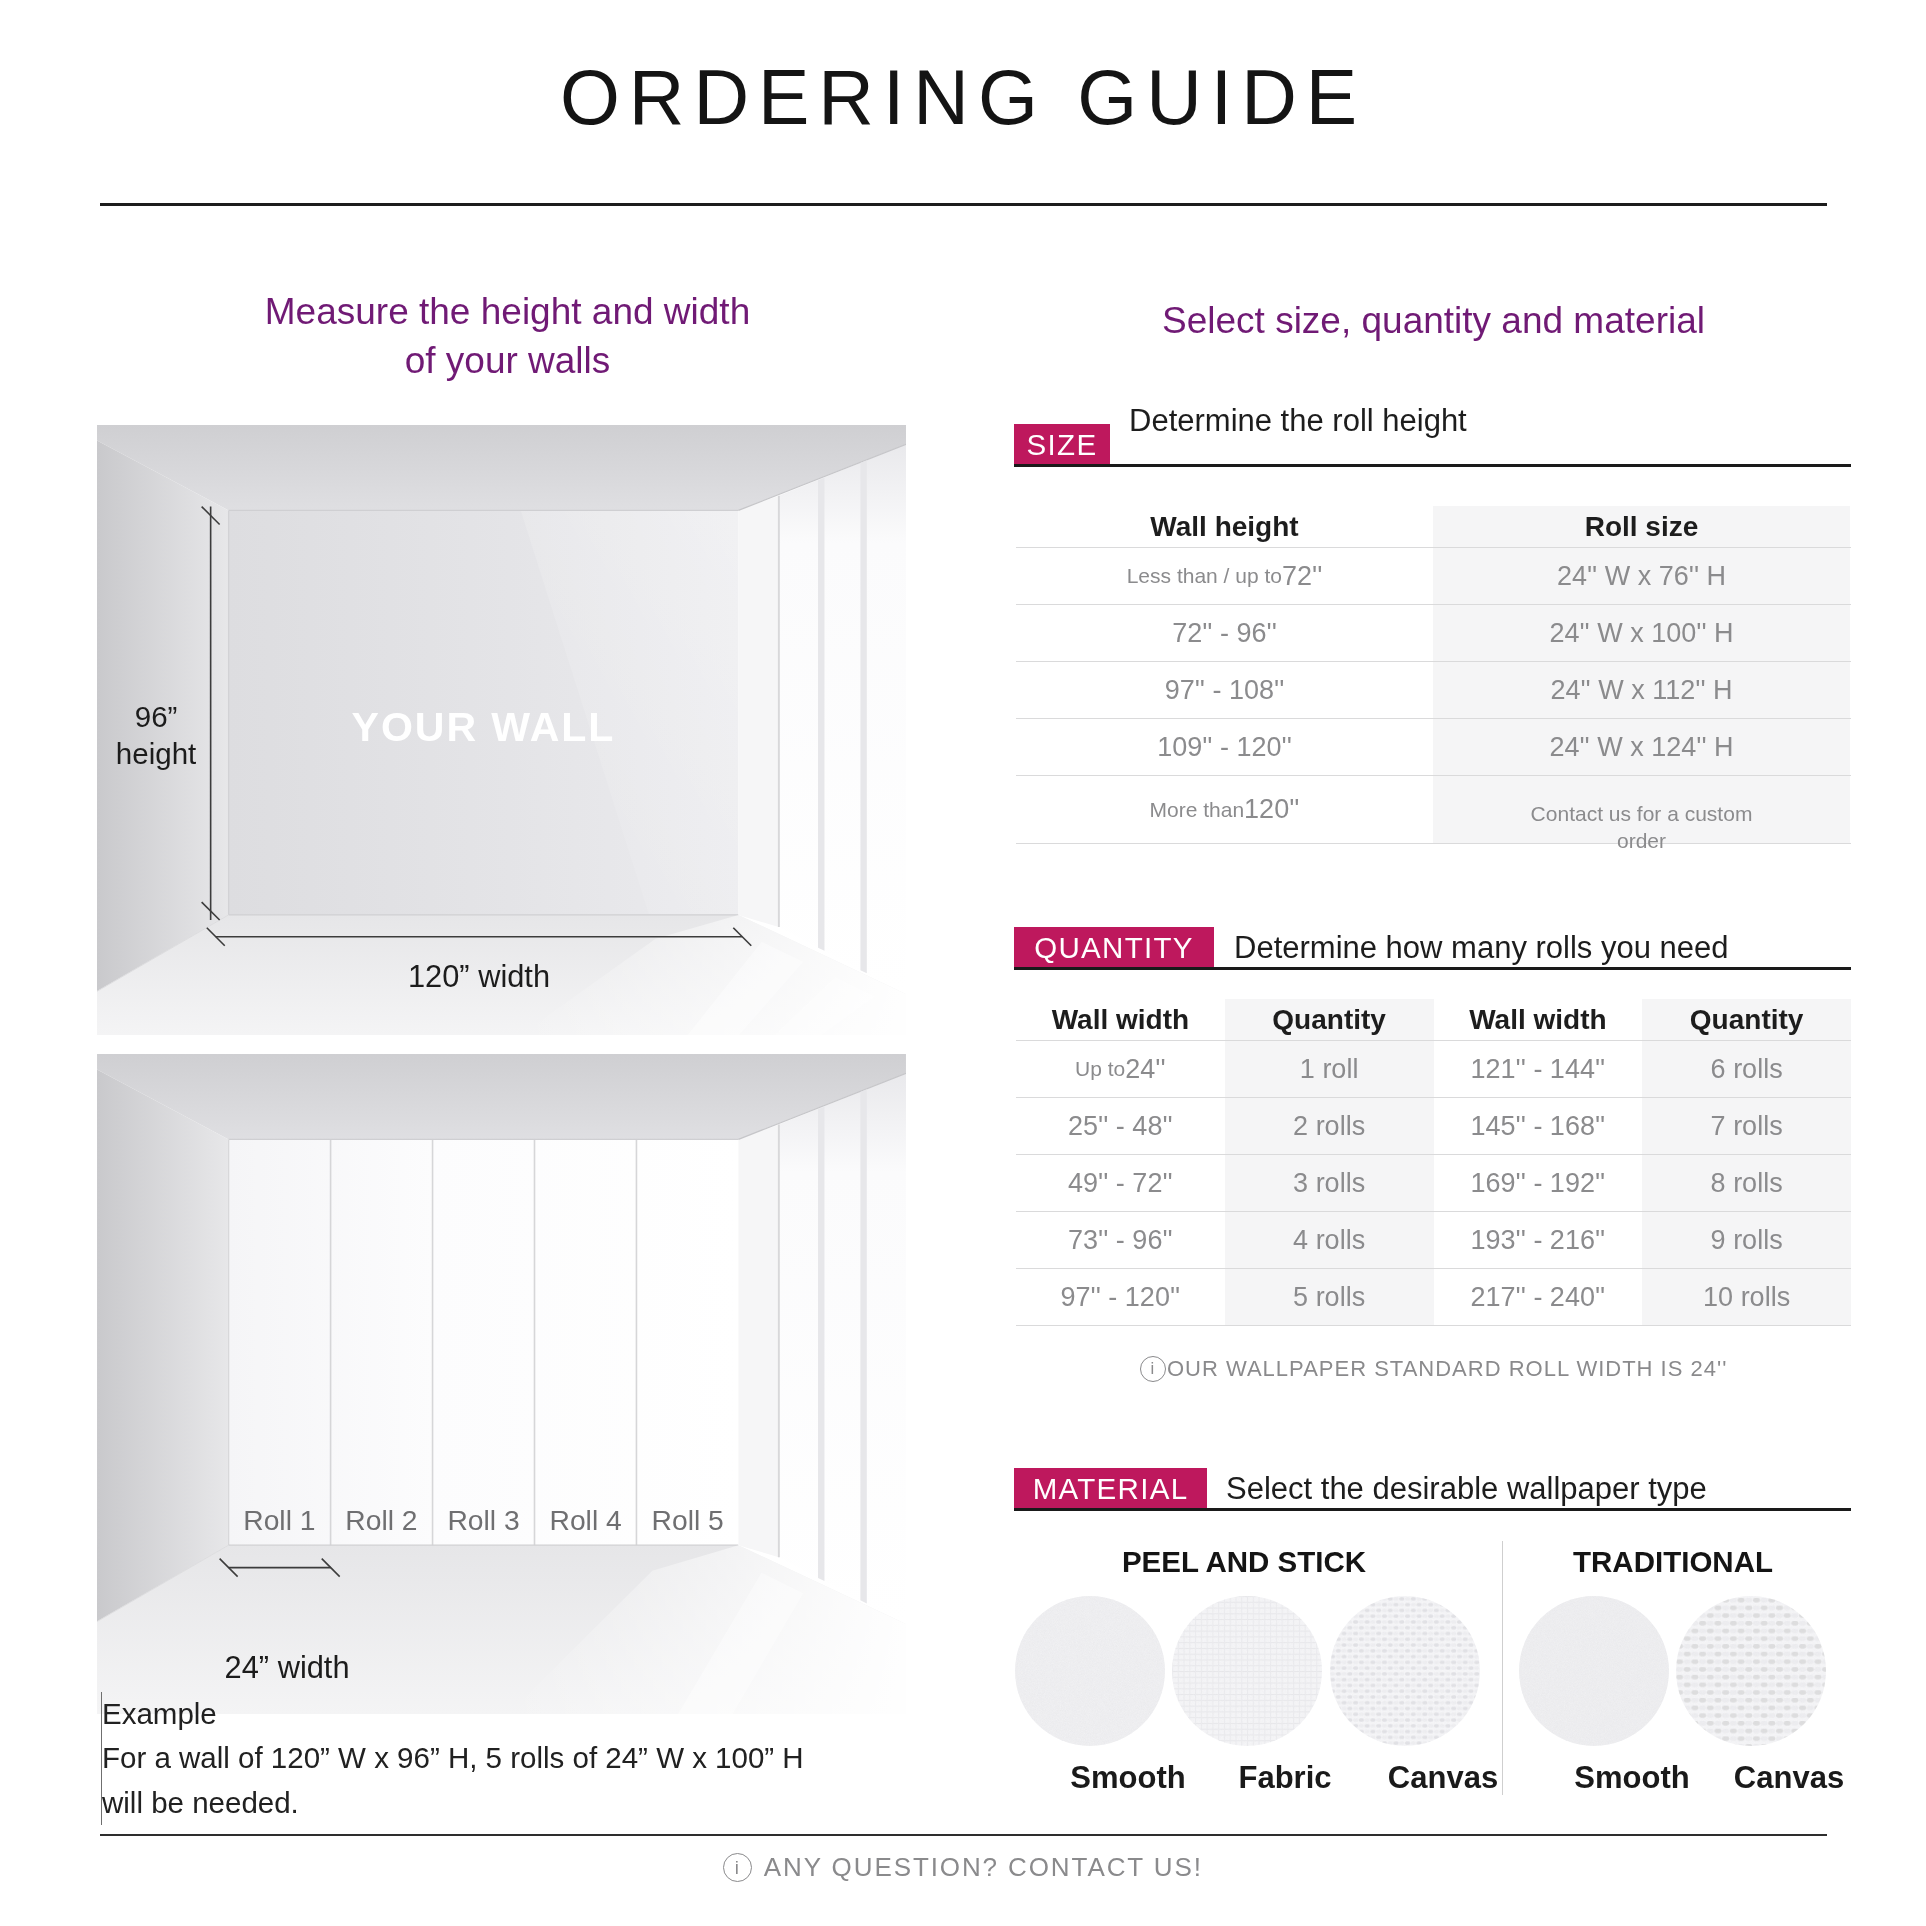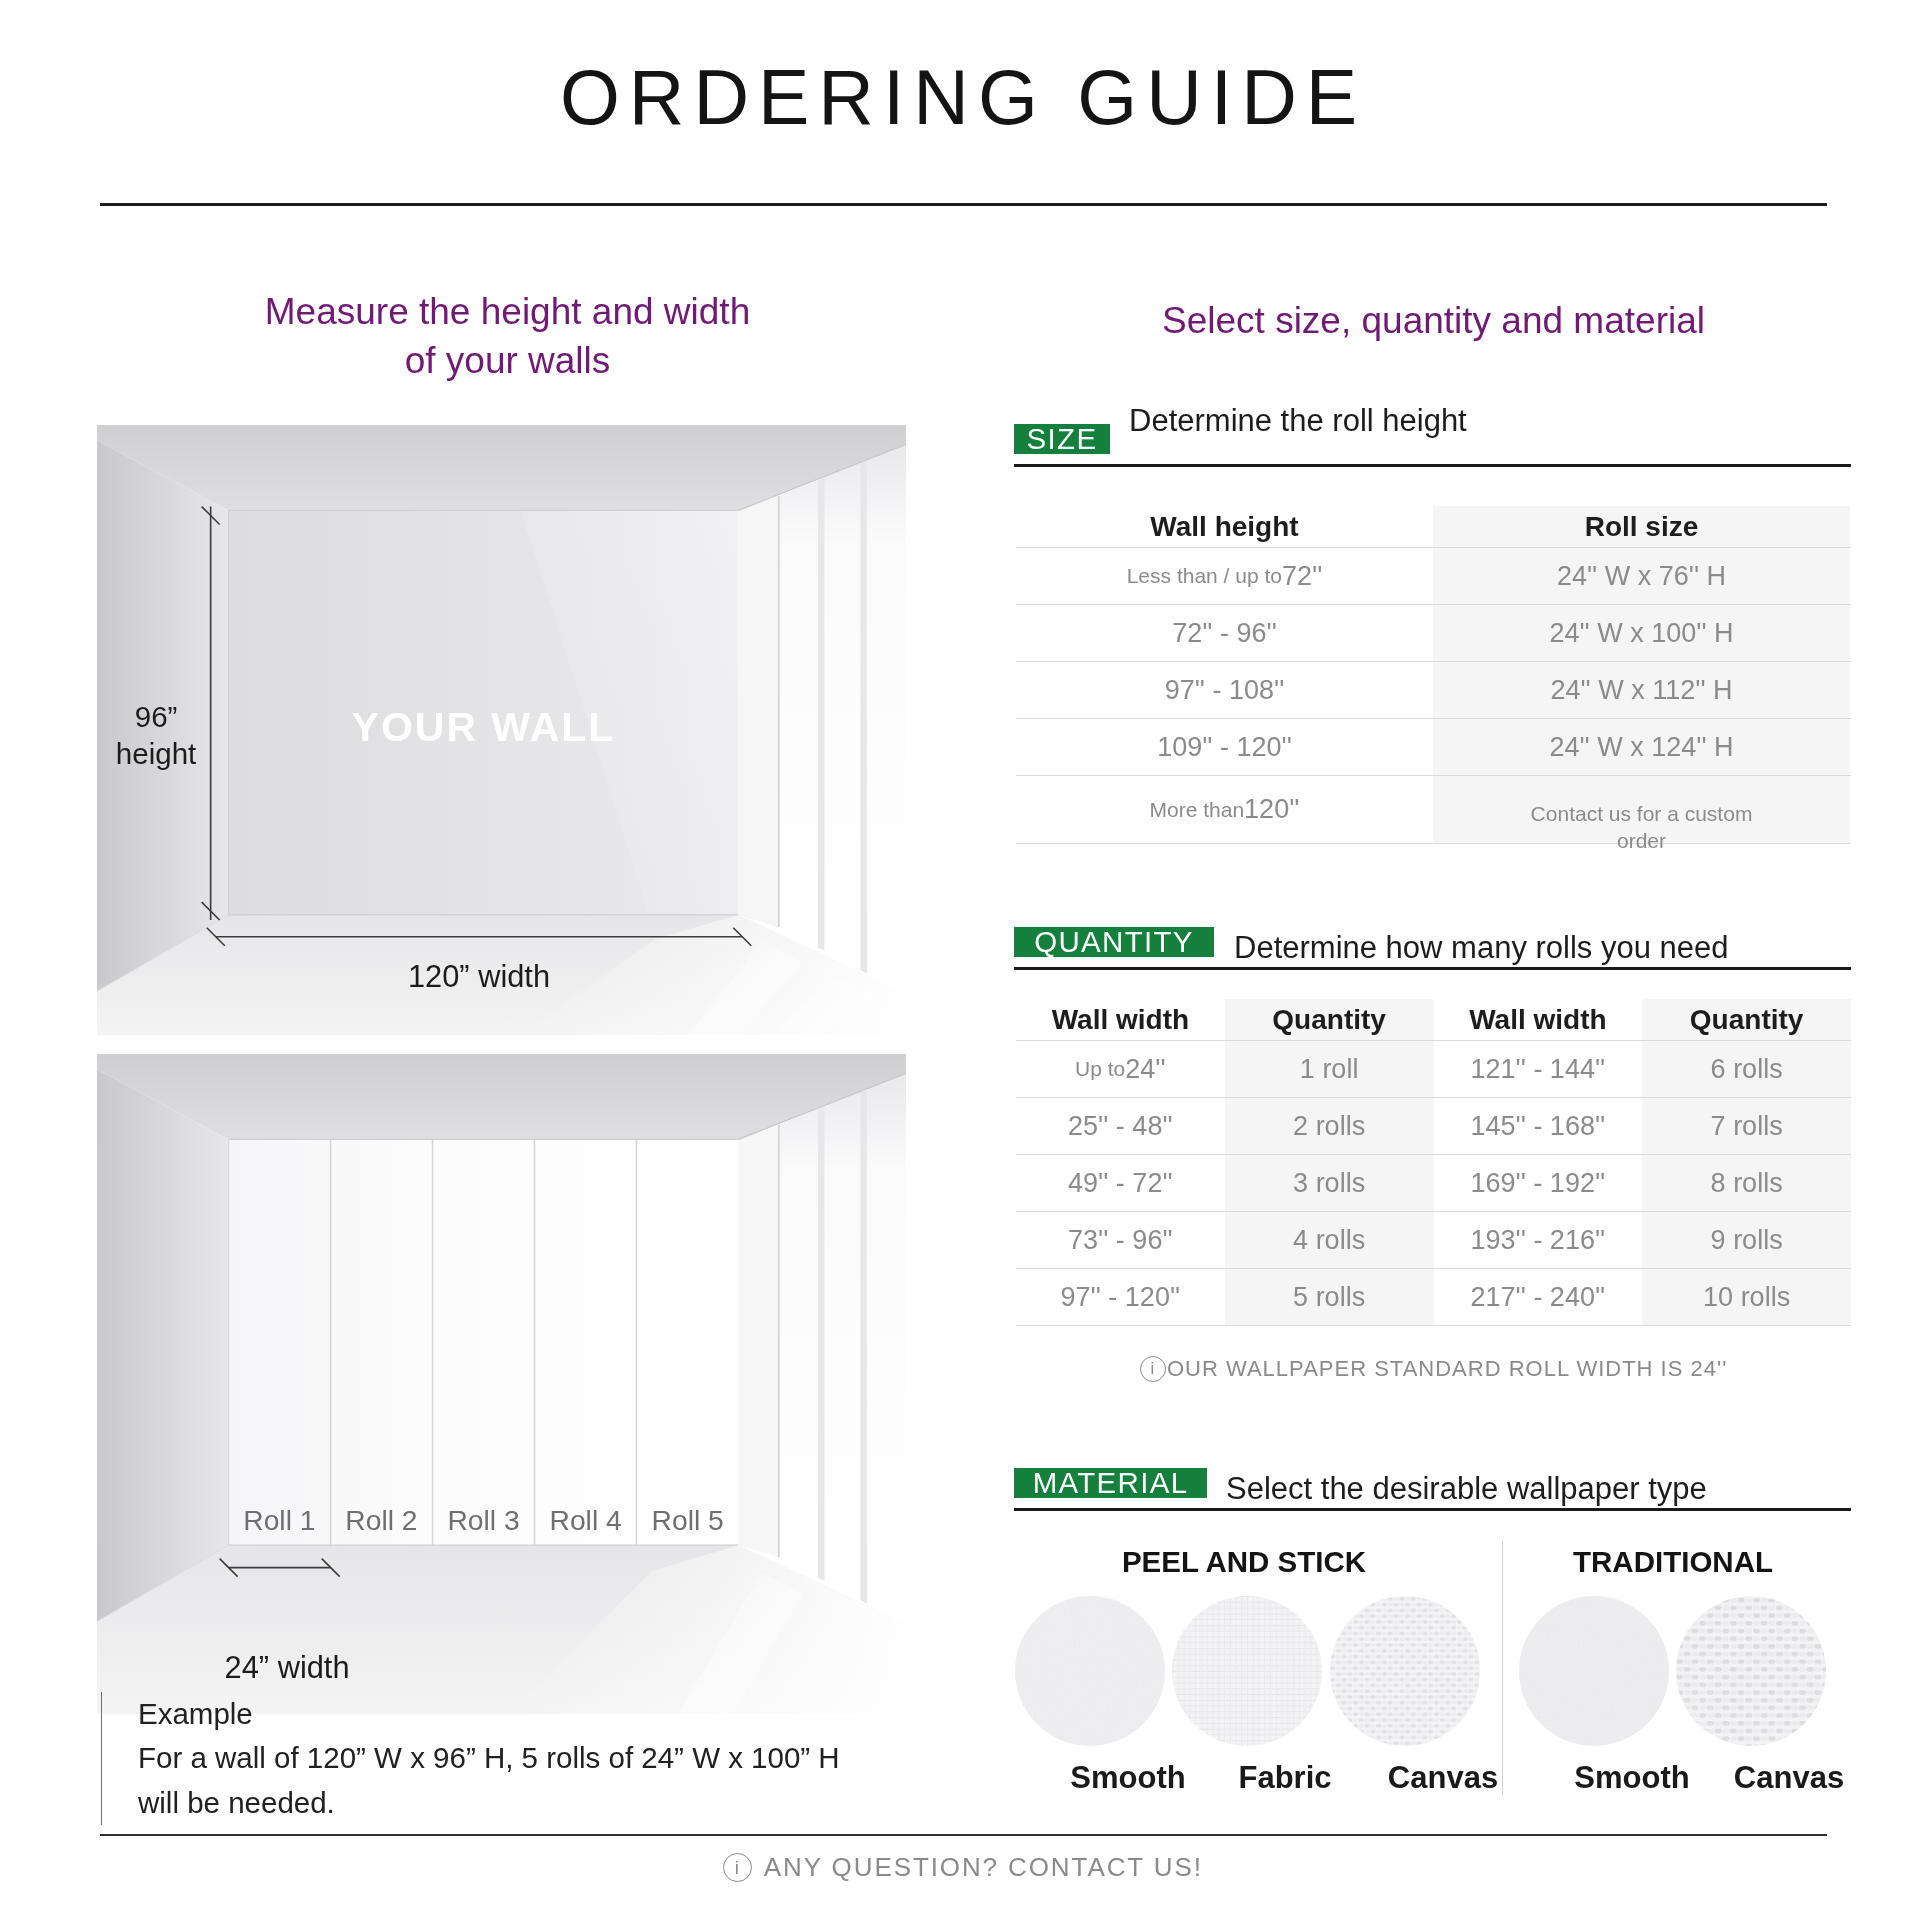--- a/index.html
+++ b/index.html
@@ -5,21 +5,21 @@
   html,body{margin:0;padding:0;background:#ffffff;}
   body{width:1926px;height:1926px;position:relative;font-family:"Liberation Sans",sans-serif;color:#1a1a1a;overflow:hidden;}
   .abs{position:absolute;}
   
   .title{left:0;top:53px;width:1926px;text-align:center;font-size:77px;letter-spacing:9px;color:#141414;font-weight:400;}
   .rule-top{left:100px;top:203px;width:1727px;height:2.6px;background:#1c1c1c;}
   .col-heading{font-size:37px;line-height:1.32;text-align:center;color:#701a75;}
   .lh{left:100px;top:288px;width:815px;}
   .rh{left:1016px;top:297px;width:835px;}
   
-  .badge{background:#15803d;color:#ffffff;display:flex;align-items:center;justify-content:center;font-size:29.5px;letter-spacing:1.3px;height:30px;}
+  .badge{background:#be185d;color:#ffffff;display:flex;align-items:center;justify-content:center;font-size:29.5px;letter-spacing:1.3px;height:42px;}
   .sec-head{display:flex;align-items:center;height:42px;font-size:31px;color:#1d1d1d;}
   .sec-rule{height:3.2px;background:#1a1a1a;width:837px;left:1014px;}
   
   .tbl{display:flex;flex-direction:column;}
   .thead,.trow{display:flex;}
   .thead{height:41px;}
   .trow{height:56px;border-top:1.3px solid #dadadb;}
   .trow.last{border-bottom:1.3px solid #dadadb;}
   .trow.tall{height:67px;}
   .cell{display:flex;align-items:center;justify-content:center;height:100%;font-size:27px;color:#8b8b8d;}
@@ -35,21 +35,21 @@
   .info-icon::after{content:"i";}
   .footer-rule{left:100px;top:1834px;width:1727px;height:1.9px;background:#2e2e2e;}
   .footer{left:0;top:1852px;width:1926px;display:flex;align-items:center;justify-content:center;gap:11.6px;color:#8a8a8c;font-size:26px;letter-spacing:1.9px;}
   .footer .info-icon{width:27px;height:27px;font-size:18.6px;}
   
   .grp-title{font-size:29.5px;font-weight:700;color:#141414;transform:translateX(-50%);white-space:nowrap;}
   .swatch{width:150px;height:150px;}
   .sw-label{font-size:31px;font-weight:700;color:#1a1a1a;transform:translateX(-50%);white-space:nowrap;margin-left:38px;}
   .mat-divider{left:1502px;top:1541px;width:1.3px;height:254px;background:#cfcfcf;}
   
-  .example{left:101px;top:1692px;width:803px;border-left:1.9px solid #6f6f6f;padding-left:36px;font-size:29.5px;line-height:1.5;color:#212121;}
+  .example{left:101px;top:1692px;width:803px;border-left:1.9px solid #6f6f6f;font-size:29.5px;line-height:1.5;color:#212121;}
   
   .room-svg text{font-family:"Liberation Sans",sans-serif;}
 </style>
 </head>
 <body>
 
 <svg width="0" height="0" style="position:absolute" aria-hidden="true">
   <defs>
     <filter id="grain" x="-5%" y="-5%" width="110%" height="110%">
       <feTurbulence type="fractalNoise" baseFrequency="0.8" numOctaves="2" stitchTiles="stitch"></feTurbulence>

